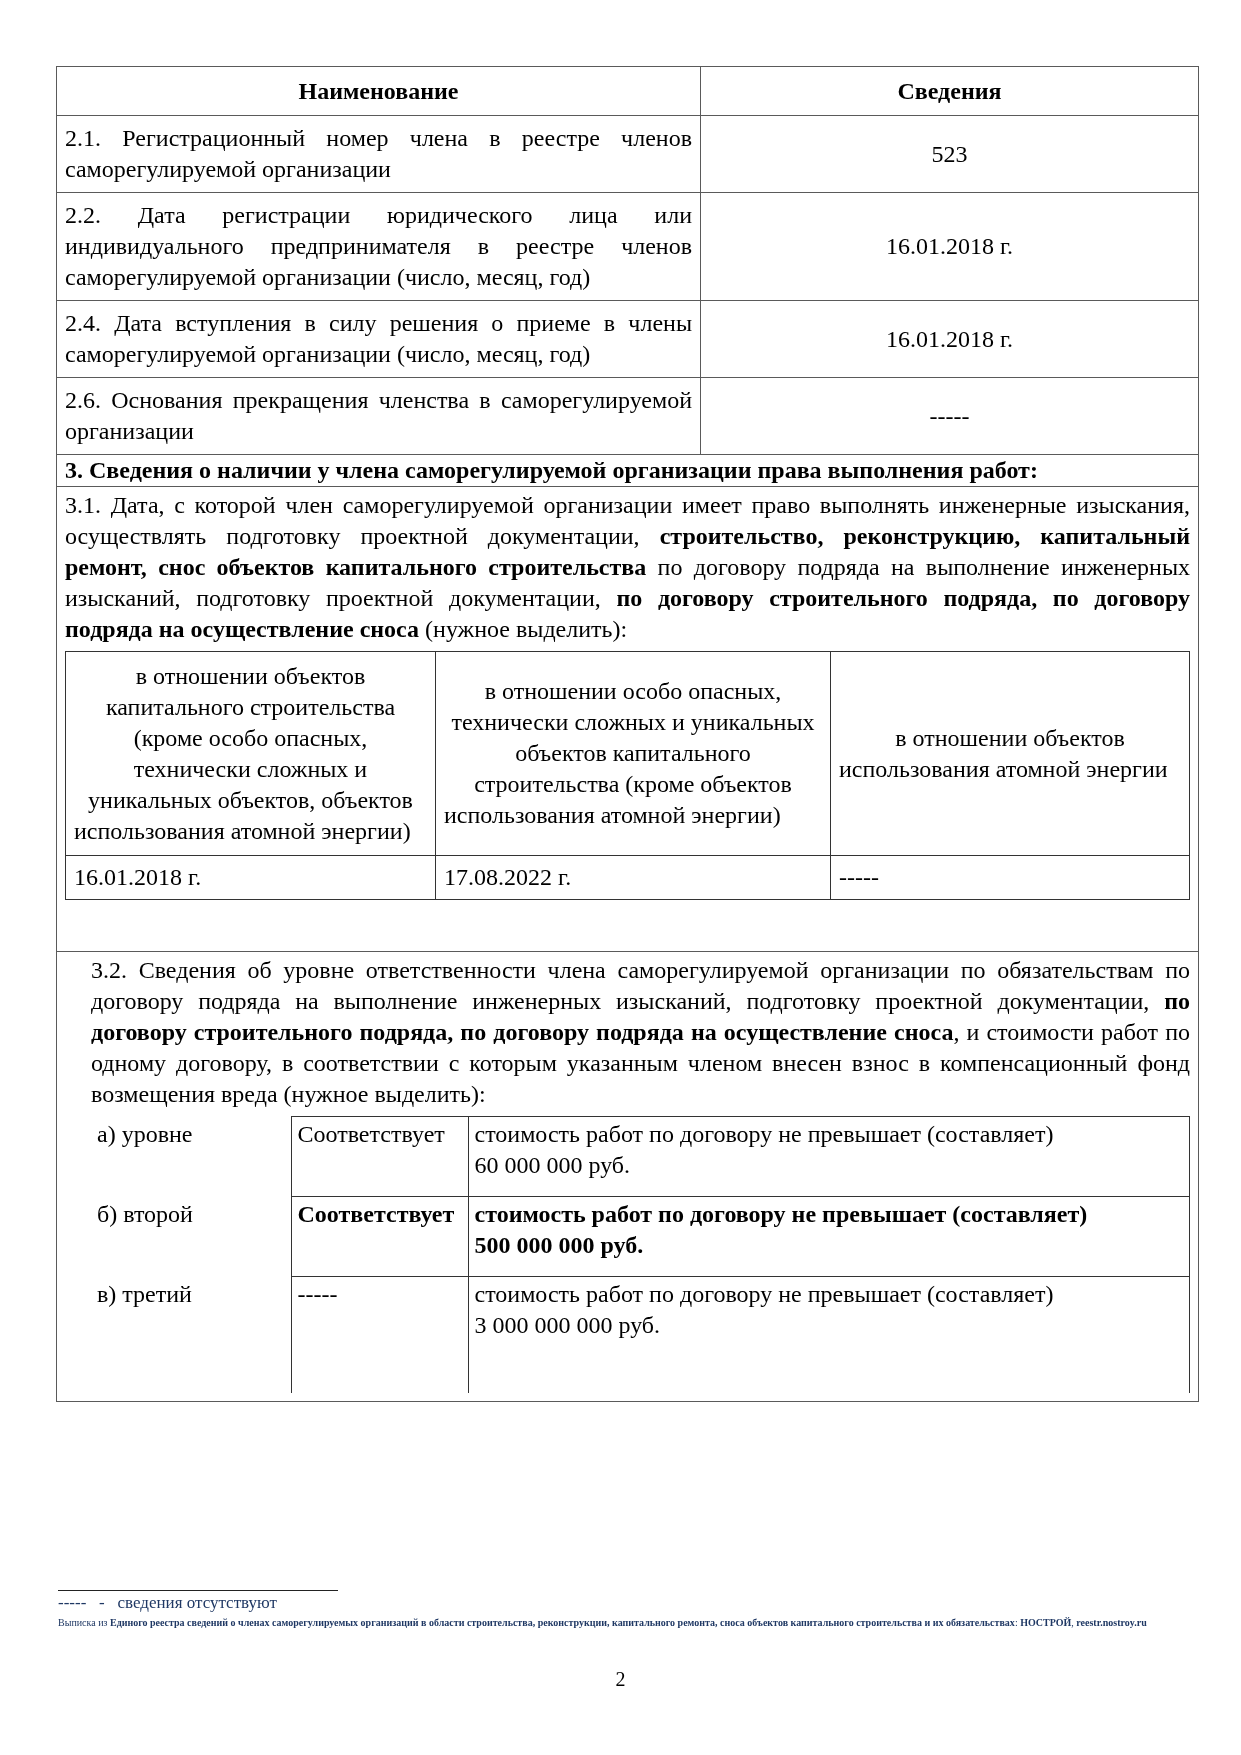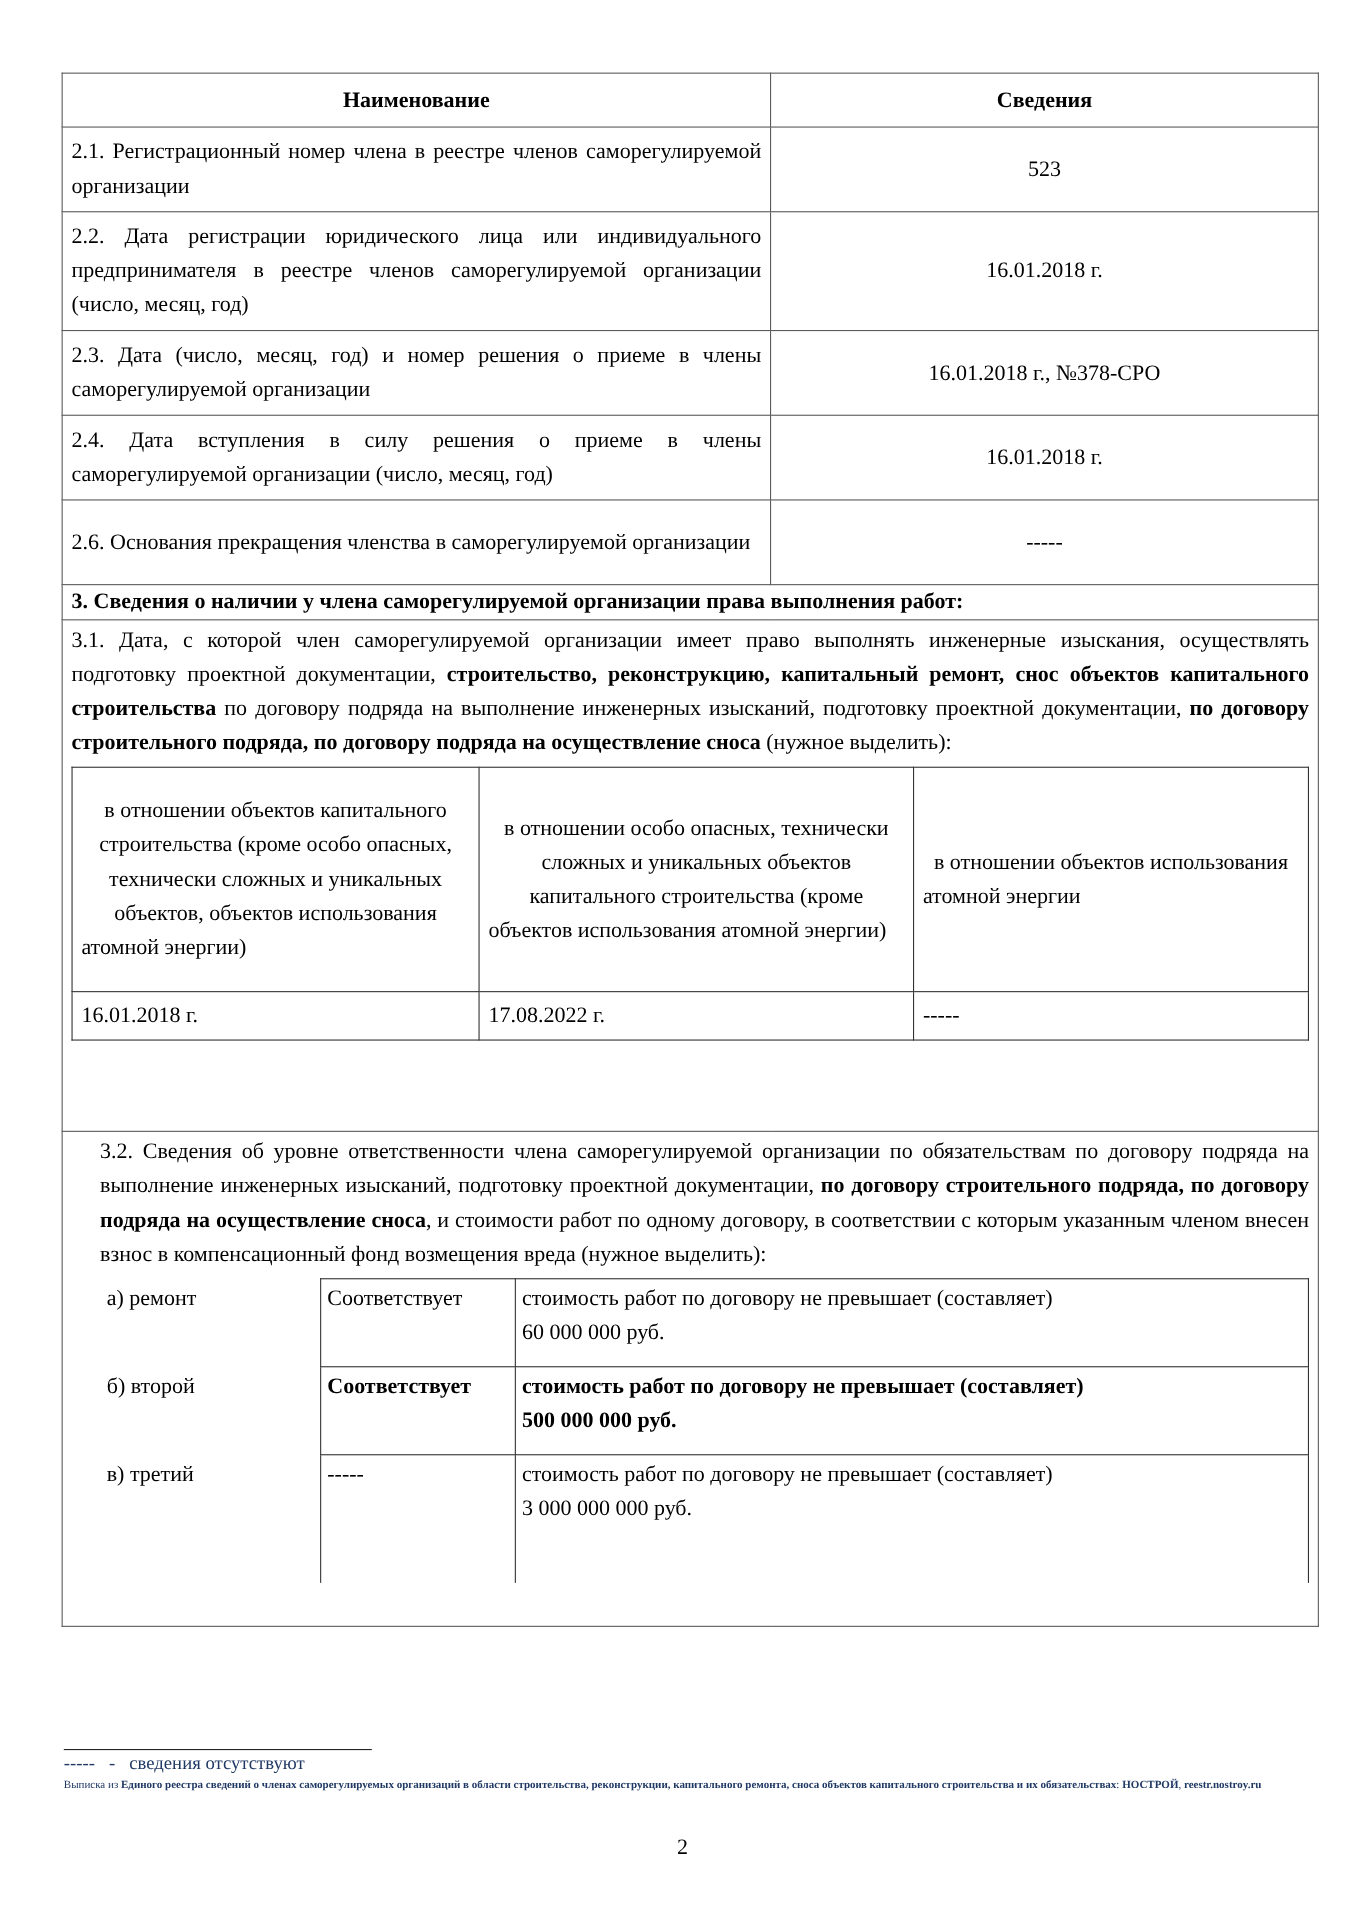--- a/index.html
+++ b/index.html
@@ -1,21 +1,21 @@
 <!DOCTYPE html>
 <html><head>
 <meta charset="utf-8">
 <style>
   html, body { margin:0; padding:0; background:#ffffff; }
   body { width:1241px; height:1755px; position:relative; overflow:hidden;
          font-family:"Liberation Serif", "DejaVu Serif", serif; color:#000; }
   .b { font-weight:bold; }
 
   #outer { position:absolute; left:56px; top:66px; width:1142px; border-collapse:collapse; table-layout:fixed; }
-  #outer td { border:1.5px solid #5a5a5a; font-size:20px; line-height:31px; vertical-align:middle; padding:0 8px; }
+  #outer td { border:1.5px solid #5a5a5a; font-size:24px; line-height:31px; vertical-align:middle; padding:0 8px; }
   #outer td.name { text-align:justify; text-align-last:left; }
   #outer td.val { text-align:center; }
   #outer td.head { text-align:center; font-weight:bold; }
   #outer td.full { text-align:justify; text-align-last:left; padding:3px 8px; vertical-align:top; }
 
   .sub31 { width:100%; border-collapse:collapse; table-layout:fixed; margin:6px 0 0 0; }
   .sub31 td { border:1.5px solid #333 !important; text-align:center !important; font-size:20px; line-height:31.5px; padding:4px 8px !important; vertical-align:middle !important; }
 
   .sub32 { width:100%; border-collapse:collapse; table-layout:fixed; margin-top:6px; }
   .sub32 td { font-size:20px; line-height:36px; vertical-align:top !important; padding:2px 6px !important; }
@@ -42,24 +42,20 @@
     <td class="head">Наименование</td>
     <td class="head">Сведения</td>
   </tr>
   <tr style="height:77px">
     <td class="name">2.1. Регистрационный номер члена в реестре членов саморегулируемой организации</td>
     <td class="val">523</td>
   </tr>
   <tr style="height:108px">
     <td class="name">2.2. Дата регистрации юридического лица или индивидуального предпринимателя в реестре членов саморегулируемой организации (число, месяц, год)</td>
     <td class="val">16.01.2018 г.</td>
-  </tr>
-  <tr style="height:77px">
-    <td class="name">2.3. Дата (число, месяц, год) и номер решения о приеме в члены саморегулируемой организации</td>
-    <td class="val">16.01.2018 г., №378-СРО</td>
   </tr>
   <tr style="height:77px">
     <td class="name">2.4. Дата вступления в силу решения о приеме в члены саморегулируемой организации (число, месяц, год)</td>
     <td class="val">16.01.2018 г.</td>
   </tr>
   <tr style="height:77px">
     <td class="name">2.6. Основания прекращения членства в саморегулируемой организации</td>
     <td class="val">-----</td>
   </tr>
   <tr style="height:29px">
@@ -97,21 +93,21 @@
         <span>3.2. Сведения об уровне ответственности члена саморегулируемой организации по обязательствам по договору подряда на выполнение инженерных изысканий, подготовку проектной документации, </span><span class="b">по договору строительного подряда, по договору подряда на осуществление сноса</span><span>, и стоимости работ по одному договору, в соответствии с которым указанным членом внесен взнос в компенсационный фонд возмещения вреда (нужное выделить):</span>
       </div>
       <table class="sub32">
         <colgroup>
               <col style="width:200px">
               <col style="width:177px">
               <col>
             </colgroup>
         <tbody>
               <tr style="height:80px">
-          <td class="lbl">а) ремонт</td>
+          <td class="lbl">а) уровне</td>
           <td class="bx">Соответствует</td>
           <td class="bx">
             <div>стоимость работ по договору не превышает (составляет)</div>
             <div>60 000 000 руб.</div>
           </td>
         </tr>
         <tr class="sel" style="height:80px">
           <td class="lbl" style="font-weight:normal">б) второй</td>
           <td class="bx">Соответствует</td>
           <td class="bx">

